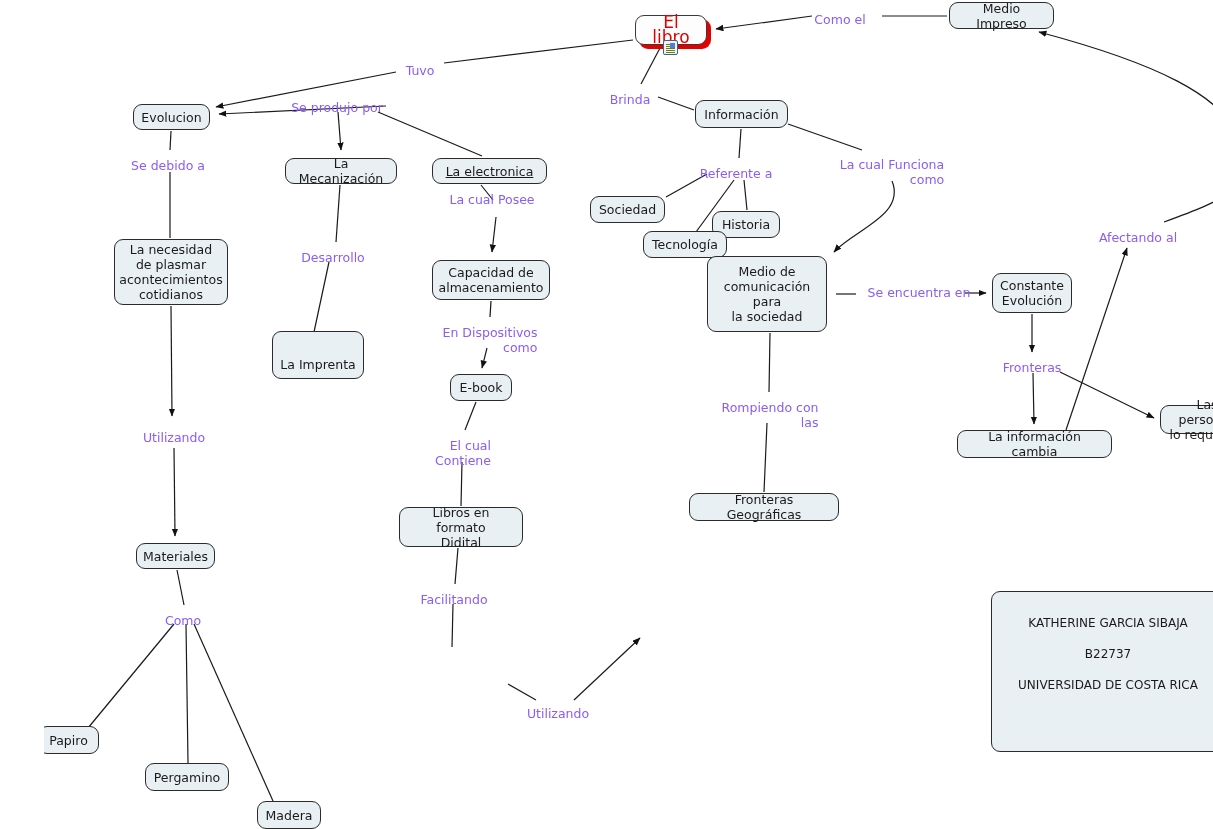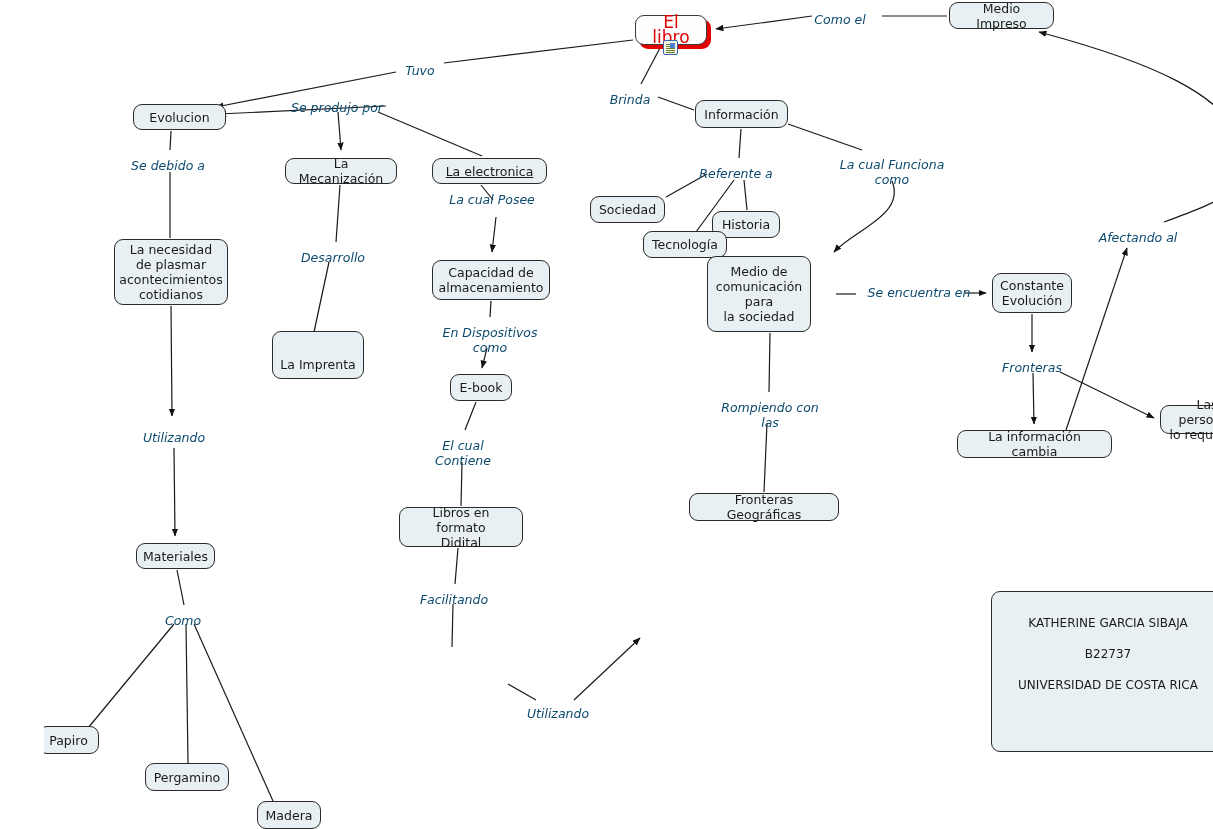--- a/index.html
+++ b/index.html
@@ -59,29 +59,28 @@
     background: #e9f0f3;
     align-items: flex-start;
     justify-content: center;
     padding-top: 16px;
     font-size: 12px;
     line-height: 31px;
     border-radius: 9px;
   }
   .link-label {
     position: absolute;
-    text-align: center;
-    color: #0c4a6e;
+    text-align: right;
+    color: #8b5cf6;
     font-size: 12.5px;
     line-height: 15px;
     white-space: pre-line;
     background: transparent;
     z-index: 4;
     transform: translateX(-50%);
-    font-style: italic;
   }
   .res-icon {
     position: absolute;
     width: 15px;
     height: 15px;
     box-sizing: border-box;
     border: 1px solid #3a5fa8;
     background: #f2f6e4;
     border-radius: 2px;
     z-index: 8;
@@ -195,21 +194,21 @@
     <b></b>
       <i class="r1"></i>
       <i class="r2"></i>
       <i class="r3"></i>
       <i class="r4"></i>
       <i class="r5"></i>
   </div>
 
   <div class="node" style="left:905px;top:2px;width:105px;height:27px;">Medio Impreso</div>
 
-  <div class="node" style="left:89px;top:104px;width:93px;height:26px;">Evolucion</div>
+  <div class="node" style="left:89px;top:104px;width:77px;height:26px;">Evolucion</div>
 
   <div class="node" style="left:241px;top:158px;width:112px;height:26px;">La Mecanización</div>
 
   <div class="node" style="left:388px;top:158px;width:115px;height:26px;text-decoration:underline;">La electronica</div>
 
   <div class="node" style="left:651px;top:100px;width:93px;height:28px;">Información</div>
 
   <div class="node" style="left:70px;top:239px;width:114px;height:66px;">La necesidad
 de plasmar
 acontecimientos
@@ -219,21 +218,21 @@
 
   <div class="node" style="left:388px;top:260px;width:118px;height:40px;">Capacidad de
 almacenamiento</div>
 
   <div class="node" style="left:546px;top:196px;width:75px;height:27px;">Sociedad</div>
 
   <div class="node" style="left:668px;top:211px;width:68px;height:27px;z-index:4;">Historia</div>
 
   <div class="node" style="left:599px;top:231px;width:84px;height:27px;z-index:5;">Tecnología</div>
 
-  <div class="node" style="left:663px;top:256px;width:104px;height:76px;z-index:6;">Medio de
+  <div class="node" style="left:663px;top:256px;width:120px;height:76px;z-index:6;">Medio de
 comunicación para
 la sociedad</div>
 
   <div class="node" style="left:948px;top:273px;width:80px;height:40px;">Constante
 Evolución</div>
 
   <div class="node" style="left:406px;top:374px;width:62px;height:27px;">E-book</div>
 
   <div class="node" style="left:1116px;top:405px;width:94px;height:29px;">Las personas
 lo requieren</div>

